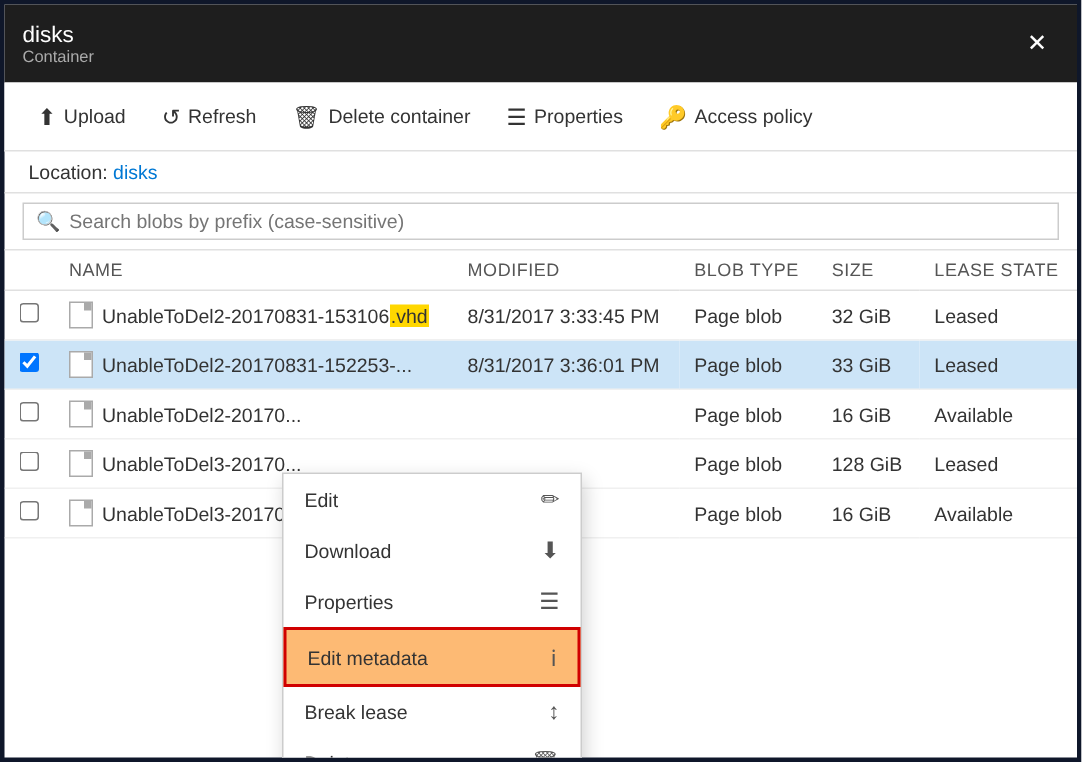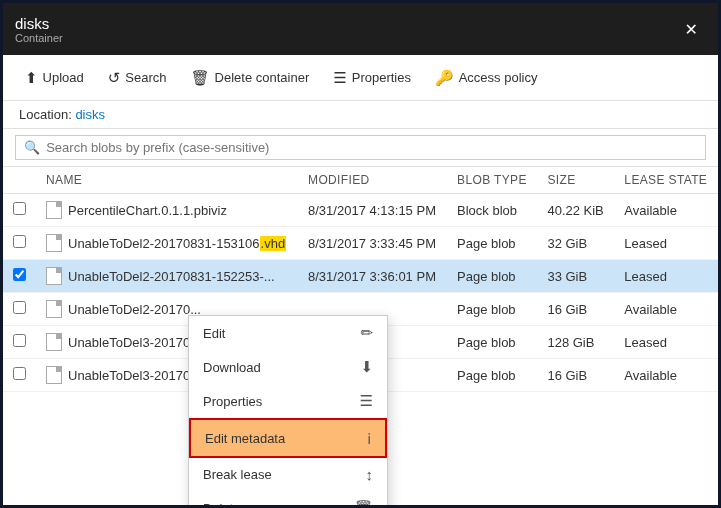--- a/index.html
+++ b/index.html
@@ -202,21 +202,21 @@
     <button class="close-btn">✕</button>
   </div>
 
   <div class="toolbar">
     <button class="toolbar-btn">
       <span class="icon">⬆</span>
       <span>Upload</span>
     </button>
     <button class="toolbar-btn">
       <span class="icon">↺</span>
-      <span>Search</span>
+      <span>Refresh</span>
     </button>
     <button class="toolbar-btn">
       <span class="icon">🗑</span>
       <span>Delete container</span>
     </button>
     <button class="toolbar-btn">
       <span class="icon">☰</span>
       <span>Properties</span>
     </button>
     <button class="toolbar-btn">
@@ -244,33 +244,20 @@
           <th style="width:30px"></th>
           <th>NAME</th>
           <th>MODIFIED</th>
           <th>BLOB TYPE</th>
           <th>SIZE</th>
           <th>LEASE STATE</th>
         </tr>
       </thead>
       <tbody>
 
-        <tr>
-          <td class="checkbox-cell"><input type="checkbox" style=""></td>
-          <td>
-            <div class="td-name">
-              <span class="file-icon"></span>
-              <span>PercentileChart.0.1.1.pbiviz</span>
-            </div>
-          </td>
-          <td>8/31/2017 4:13:15 PM</td>
-          <td>Block blob</td>
-          <td>40.22 KiB</td>
-          <td>Available</td>
-        </tr>
 
         <tr>
           <td class="checkbox-cell"><input type="checkbox" style=""></td>
           <td>
             <div class="td-name">
               <span class="file-icon"></span>
               <span>UnableToDel2-20170831-153106<span class="highlight-text">.vhd</span></span>
             </div>
           </td>
           <td>8/31/2017 3:33:45 PM</td>

